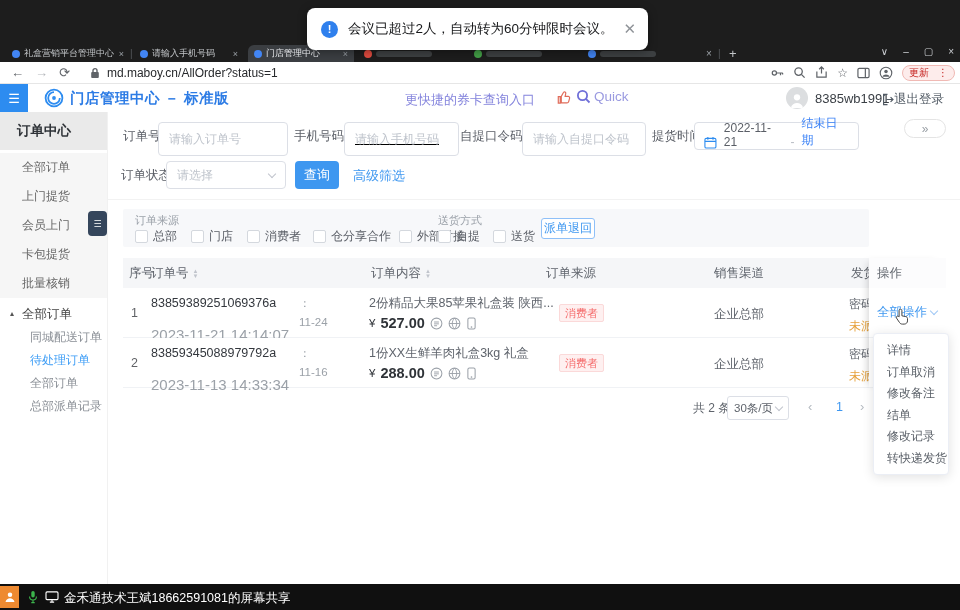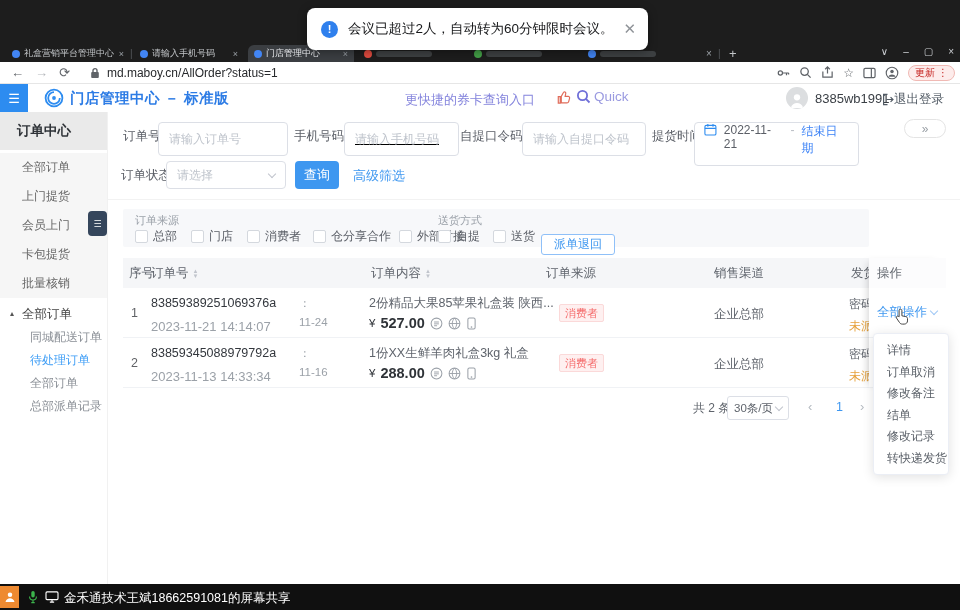--- a/index.html
+++ b/index.html
@@ -26,21 +26,21 @@
 
   .addrbar{position:absolute;top:62px;left:0;width:100%;height:22px;background:#fff;
            border-bottom:1px solid #e6e6e6;display:flex;align-items:center}
   .navic{color:#5f6368;font-size:13px;margin-left:11px;line-height:20px}
   .navic.fwd{color:#b6b9bd}
   .lockic{margin-left:20px;display:flex}
   .url{font-size:12px;color:#27292c;margin-left:7px}
   .addr-right{margin-left:auto;display:flex;align-items:center;gap:9px;margin-right:5px}
   .aicon{display:flex;align-items:center;color:#5f6368}
   .star{font-size:12px;color:#5f6368}
-  .updatepill{display:flex;align-items:center;gap:3px;border:1px solid #f0b9b4;background:#fdeceb;
+  .updatepill{display:flex;align-items:center;gap:9px;border:1px solid #f0b9b4;background:#fdeceb;
               color:#c5221f;font-size:10px;border-radius:10px;padding:1px 6px;line-height:12px}
 
   
   .notif{position:absolute;left:307px;top:8px;width:341px;height:42px;background:#fff;border-radius:8px;
          box-shadow:0 2px 10px rgba(0,0,0,.35);display:flex;align-items:center;gap:10px;
          padding:0 14px;z-index:100}
   .notif .ni{width:17px;height:17px;border-radius:50%;background:#2f80ed;color:#fff;font-size:11px;
              font-weight:bold;display:flex;align-items:center;justify-content:center;flex:0 0 auto}
   .notif .nt{font-size:13.5px;color:#17181a;white-space:nowrap}
   .notif .nx{margin-left:auto;color:#8f9398;font-size:15px}
@@ -75,22 +75,22 @@
   .sb-handle{position:absolute;left:88px;top:211px;width:19px;height:25px;background:#35465c;
              border-radius:4px;display:flex;align-items:center;justify-content:center;z-index:20}
   .sb-handle .bars{color:#fff;font-size:9px}
 
   
   .main{position:absolute;top:112px;left:107px;width:853px;height:472px;background:#fff;border-left:1px solid #f1f1f1}
   .f-label{position:absolute;font-size:12.5px;color:#5a5e66;line-height:28px;white-space:nowrap}
   .f-input{position:absolute;height:28px;border:1px solid #dcdfe6;border-radius:4px;background:#fff;
            font-size:12px;color:#000000;padding:16px 10px;outline:none;font-family:inherit}
   .f-input::placeholder{color:#bfc4cc}
-  .datebox{position:absolute;left:586px;top:10px;width:165px;height:44px;border:1px solid #dcdfe6;
-           border-radius:4px;display:flex;align-items:flex-start;gap:7px;padding:0 9px;background:#fff}
+  .datebox{position:absolute;left:586px;top:10px;width:165px;height:28px;border:1px solid #dcdfe6;
+           border-radius:4px;display:flex;align-items:flex-end;gap:7px;padding:0 9px;background:#fff}
   .d-start{font-size:12px;color:#5a5e66}
   .d-sep{font-size:12px;color:#b8bdc4}
   .d-end{font-size:12px;color:#3b82f6}
   .pill{position:absolute;left:796px;top:7px;width:42px;height:19px;border:1px solid #e4e4e4;
         border-radius:10px;display:flex;align-items:center;justify-content:center;color:#9aa0a6;
         font-size:12px;background:#fff}
   .selectbox{position:absolute;left:58px;top:49px;width:120px;height:28px;border:1px solid #dcdfe6;
              border-radius:4px;display:flex;align-items:center;justify-content:space-between;
              padding:0 10px;background:#fff}
   .ph{font-size:12px;color:#bfc4cc}
@@ -98,35 +98,35 @@
         transform:rotate(45deg);margin-top:-3px}
   .btn-search{position:absolute;left:187px;top:49px;width:44px;height:28px;background:#3e97f0;color:#fff;
               border-radius:4px;font-size:13px;display:flex;align-items:center;justify-content:center}
   .link-adv{position:absolute;left:245px;top:55px;color:#3e97f0;font-size:13px}
   .hr{position:absolute;left:0;top:87px;width:100%;border-top:1px solid #f2f2f2}
 
   .panel{position:absolute;left:15px;top:97px;width:746px;height:38px;background:#f7f8fa;border-radius:2px}
   .pt{position:absolute;top:4px;font-size:11px;color:#9aa0a8}
   .cb-item{position:absolute;top:19px;display:flex;align-items:center;gap:5px;font-size:12px;color:#5a5e66;white-space:nowrap}
   .cb{width:13px;height:13px;border:1px solid #d4d8de;border-radius:2px;background:#fff;flex:0 0 auto}
-  .btn-return{position:absolute;left:418px;top:25px;height:21px;padding:0 12px;border:1px solid #8fc0f8;
+  .btn-return{position:absolute;left:418px;top:9px;height:21px;padding:0 2px;border:1px solid #8fc0f8;
               color:#3e97f0;background:#fff;border-radius:3px;font-size:12px;line-height:19px}
 
   .thead{position:absolute;left:15px;top:146px;width:746px;height:30px;background:#f5f6f8;
          font-size:12.5px;color:#5f646c}
   .th{position:absolute;top:0;line-height:30px;white-space:nowrap}
   .sort{display:inline-flex;flex-direction:column;vertical-align:middle;margin-left:4px;
         font-size:6px;line-height:5px;color:#c0c4cc}
   .trow{position:absolute;left:15px;width:746px;height:50px;border-bottom:1px solid #f0f2f5;background:#fff}
   .r1{top:176px}.r2{top:226px}
   .td{position:absolute;white-space:nowrap}
   .td-seq{left:8px;top:18px}
   .td-order{left:28px;top:8px}
   .o-no{font-size:12.5px;color:#33373d}
-  .o-dt{font-size:13px;color:#9ba1a8;margin-top:9px}
+  .o-dt{font-size:15px;color:#9ba1a8;margin-top:16px}
   .td-clip{left:176px;top:8px;font-size:11.5px;color:#9ba1a8}
   .td-clip .c2{margin-top:5px}
   .td-content{left:246px;top:7px;font-size:12.5px;color:#5f646c}
   .priceline{display:flex;align-items:center;gap:5px;margin-top:3px}
   .cur{font-size:11.5px;color:#2f3338}
   .amt{font-size:14.5px;font-weight:bold;color:#2f3338}
   .td-badge{left:436px;top:16px;font-size:11px;color:#f56c6c;background:#fef0f0;border:1px solid #fbd9d9;
             border-radius:2px;padding:2px 5px;line-height:12px}
   .td-channel{left:591px;top:18px;font-size:12.5px;color:#5f646c}
   .td-ship{left:726px;top:8px;width:24px;overflow:hidden;font-size:12px}

